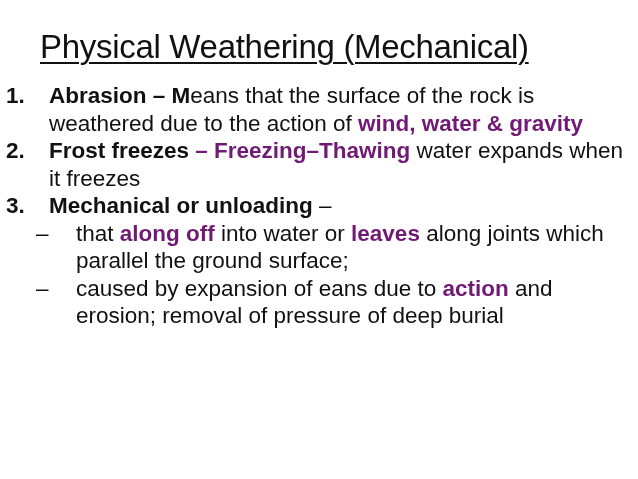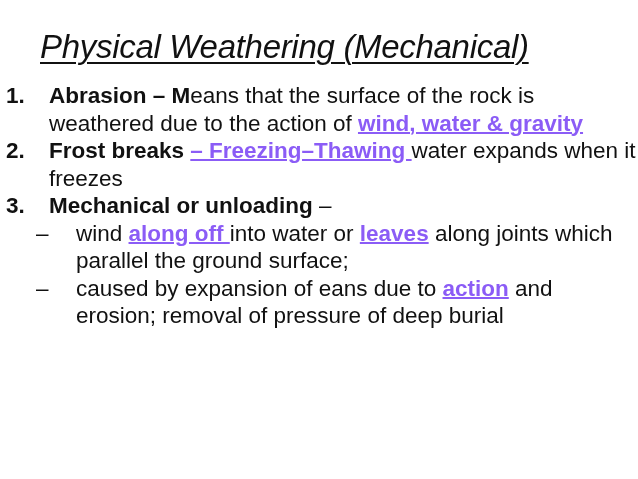--- a/index.html
+++ b/index.html
@@ -1,46 +1,46 @@
 <!DOCTYPE html>
 <html><head>
   <meta charset="utf-8">
   <style>
     html, body { margin: 0; padding: 0; background: #ffffff; }
     body { width: 638px; height: 479px; overflow: hidden; position: relative; font-family: "Liberation Sans", sans-serif; color: #111; }
-    .title { position: absolute; left: 40px; top: 28px; font-size: 33px; text-decoration: underline; text-decoration-thickness: 2px; text-underline-offset: 4px; white-space: nowrap; letter-spacing: -0.3px; font-style: italic; }
+    .title { position: absolute; left: 40px; top: 28px; font-size: 33px; text-decoration: underline; text-decoration-thickness: 2px; text-underline-offset: 4px; white-space: nowrap; letter-spacing: -0.3px; }
     .list { position: absolute; left: 0; top: 82px; width: 638px; font-size: 22.5px; line-height: 27.5px; }
     .item { position: relative; padding-left: 49px; margin-bottom: 0; }
     .num { position: absolute; left: 6px; font-weight: bold; }
     .b { font-weight: bold; }
-    .red { color: #8b5cf6; font-weight: bold; text-decoration: underline; text-decoration-thickness: 2px; }
+    .red { color: #701a75; font-weight: bold; text-decoration-thickness: 2px; }
     .sub { position: relative; padding-left: 76px; }
     .dash { position: absolute; left: 36px; }
   </style>
 </head>
 <body>
 
 <div>
   <div class="title">Physical Weathering (Mechanical)</div>
 
   <div class="list">
     <div class="item">
       <span class="num">1.</span>
       <span class="b">Abrasion – M</span><span>eans that the surface of the rock is weathered due to the action of </span><span class="red">wind, water &amp; gravity </span>
     </div>
     <div class="item">
       <span class="num">2.</span>
-      <span class="b">Frost breaks </span><span class="red">– Freezing–Thawing </span><span>water expands when it freezes</span>
+      <span class="b">Frost freezes </span><span class="red">– Freezing–Thawing </span><span>water expands when it freezes</span>
     </div>
     <div class="item">
       <span class="num">3.</span>
       <span class="b">Mechanical or unloading</span><span> –</span>
     </div>
     <div class="sub">
       <span class="dash">–</span>
-      <span>wind </span><span class="red">along off </span><span>into water or </span><span class="red">leaves</span><span> along joints which parallel the ground surface;</span>
+      <span>that </span><span class="red">along off </span><span>into water or </span><span class="red">leaves</span><span> along joints which parallel the ground surface;</span>
     </div>
     <div class="sub">
       <span class="dash">–</span>
       <span>caused by expansion of eans due to </span><span class="red">action</span><span> and erosion; removal of pressure of deep burial</span>
     </div>
   </div>
 </div>
 
 </body></html>

